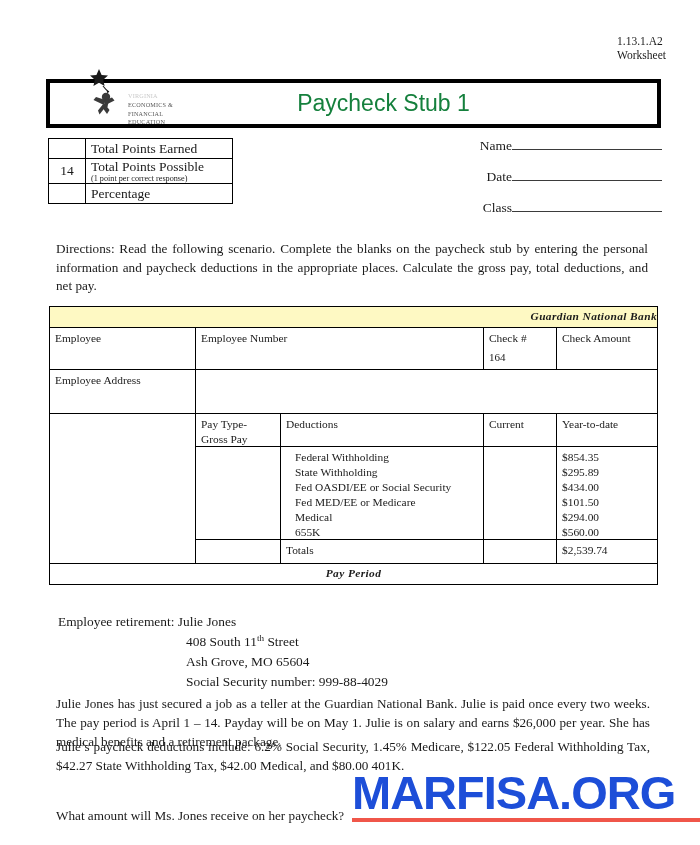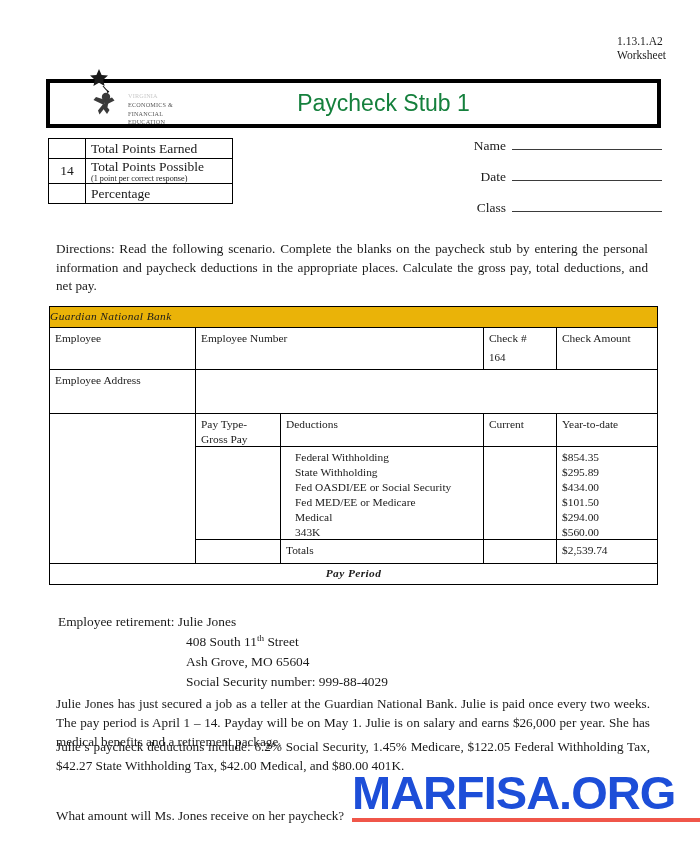--- a/index.html
+++ b/index.html
@@ -117,21 +117,20 @@
     width: 220px;
     font-size: 13.5px;
   }
   .id-row {
     display: flex;
     align-items: baseline;
     justify-content: flex-end;
     margin-bottom: 13px;
   }
   .id-label {
-    margin-right: 6px;
     white-space: nowrap;
     font-family: Liberation Serif, serif;
   }
   .id-line {
     width: 150px;
     border-bottom: 1px solid #3b3b3b;
     height: 13px;
   }
 
   
@@ -156,24 +155,24 @@
     table-layout: fixed;
   }
   .stub td {
     border: 1.4px solid #000;
     vertical-align: top;
     font-size: 11.4px;
     padding: 3px 5px 0 5px;
     line-height: 1.3;
   }
   .bank-band {
-    background: #eab308;
-    text-align: left;
+    background: #fef9c3;
+    text-align: right;
     font-family: "Liberation Serif", "DejaVu Serif", serif;
-    font-weight: normal;
+    font-weight: bold;
     font-style: italic;
     font-size: 13.5px;
     letter-spacing: .4px;
     padding: 2px 0 3px 0 !important;
   }
   .cell-check-num {
     font-size: 11px;
     display: block;
     margin-top: 4px;
   }
@@ -377,21 +376,21 @@
       <td>Year-to-date</td>
     </tr>
     <tr>
       <td></td>
       <td class="ded-list">
         <div class="ded-item">Federal Withholding</div>
         <div class="ded-item">State Withholding</div>
         <div class="ded-item">Fed OASDI/EE or Social Security</div>
         <div class="ded-item">Fed MED/EE or Medicare</div>
         <div class="ded-item">Medical</div>
-        <div class="ded-item">343K</div>
+        <div class="ded-item">655K</div>
       </td>
       <td class="ded-list">
         <div>&nbsp;</div>
         <div>&nbsp;</div>
         <div>&nbsp;</div>
         <div>&nbsp;</div>
         <div>&nbsp;</div>
         <div>&nbsp;</div>
       </td>
       <td class="ytd-list">

